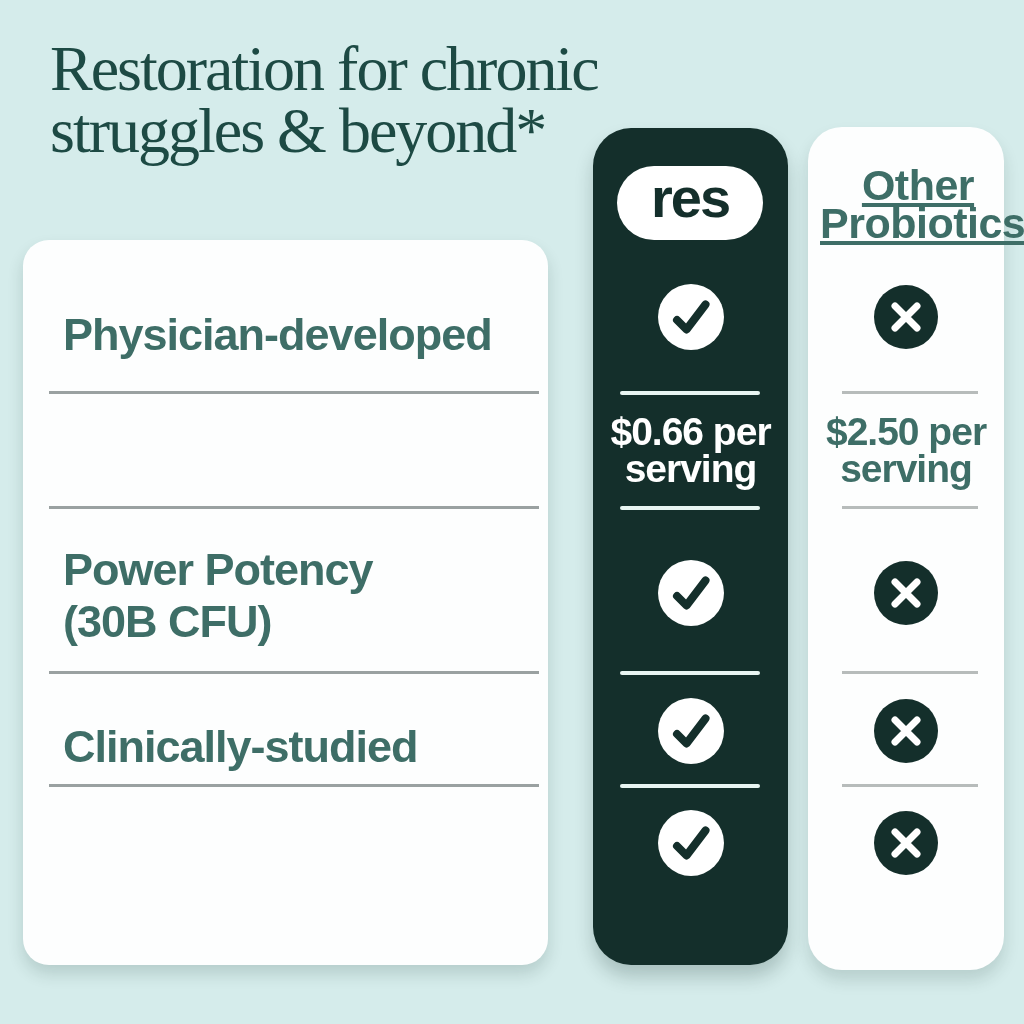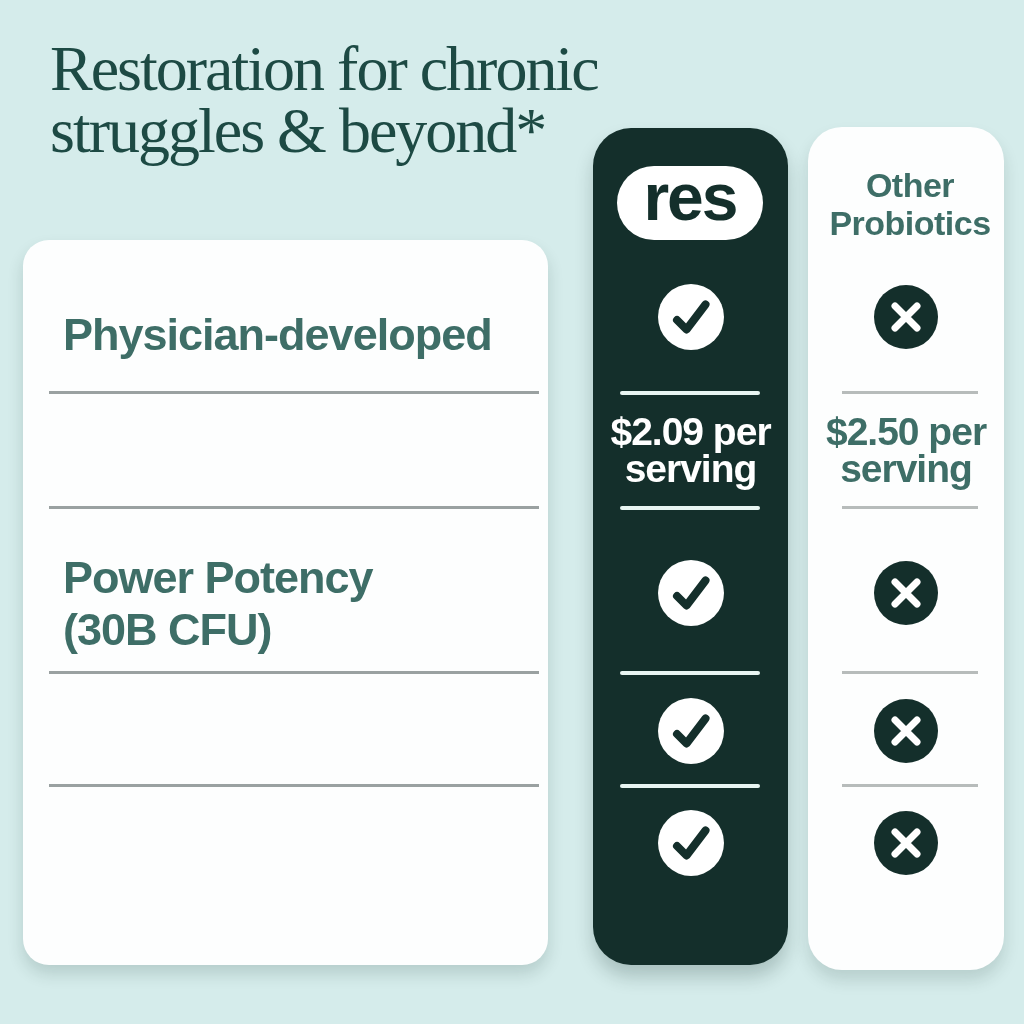--- a/index.html
+++ b/index.html
@@ -28,75 +28,76 @@
   .res-col{
     left:593px;top:128px;width:195px;height:837px;border-radius:38px;
     background:#142f2b;box-shadow:0 12px 18px rgba(18,47,43,0.22);
   }
   .res-pill{
     position:absolute;left:24px;top:38px;width:146px;height:74px;
     background:#ffffff;border-radius:37px;
     display:flex;align-items:center;justify-content:center;
   }
   .res-pill span{
-    font-size:66px;font-weight:700;letter-spacing:-2px;color:#142f2b;
+    font-size:56px;font-weight:700;letter-spacing:-2px;color:#142f2b;
     transform:translateY(-6px);
   }
   .res-col .h-divider{left:27px;width:140px;height:4px;background:#e8f5f2;border-radius:2px;}
   .cell-icon{position:absolute;left:50%;transform:translate(-50%,-50%);}
   .price{
     position:absolute;left:0;width:100%;transform:translateY(-50%);
     text-align:center;font-weight:700;font-size:39px;line-height:37px;
     letter-spacing:-1px;white-space:pre-line;
   }
   .res-col .price{color:#ffffff;}
   .other-col{
     left:808px;top:127px;width:196px;height:843px;border-radius:34px;
     box-shadow:0 10px 16px rgba(18,47,43,0.15);
   }
   .other-header{
-    position:absolute;top:39px;left:4px;width:100%;text-align:center;
-    font-size:34px;line-height:38px;font-weight:700;letter-spacing:-0.5px;
-    color:#3e6e67;white-space:pre-line;
+    position:absolute;top:39px;left:12px;width:100%;text-align:center;
+    font-size:43px;line-height:38px;font-weight:700;letter-spacing:-0.5px;
+    color:#3e6e67;white-space:pre-line;text-decoration:underline;
   }
   .other-col .h-divider{left:34px;width:136px;height:3px;background:#b7bcbb;}
   .other-col .price{color:#3e6e67;}
 </style>
 </head>
 <body>
 
 <div class="page">
 
   <h1 class="title">Restoration for chronic
 struggles &amp; beyond*</h1>
 
   <section class="card features-card">
     <div class="feature" style="top:95px">Physician-developed</div>
-    <div class="feature" style="top:364px">Power Potency
+    <div class="feature" style="top:356px">Power Potency
 (30B CFU)</div>
+    <div class="feature" style="top:507px">Clinically-studied</div>
     <div class="h-divider" style="top:151px"></div>
     <div class="h-divider" style="top:266px"></div>
     <div class="h-divider" style="top:431px"></div>
     <div class="h-divider" style="top:544px"></div>
   </section>
 
   <section class="card res-col">
     <div class="res-pill">
       <span>res</span>
     </div>
 
     <span class="cell-icon" style="top:191px">
       <svg width="66" height="66" viewBox="0 0 66 66">
           <circle cx="33" cy="33" r="33" fill="#ffffff"></circle>
           <path d="M19 36 L28.5 45.5 L47.5 20.5" fill="none" stroke="#142f2b" stroke-width="8" stroke-linecap="round" stroke-linejoin="round"></path>
         </svg>
     </span>
 
     <div class="h-divider" style="top:263px"></div>
-    <div class="price" style="top:322px">$2.09 per
+    <div class="price" style="top:322px">$0.66 per
 serving</div>
     <div class="h-divider" style="top:378px"></div>
 
     <span class="cell-icon" style="top:467px">
       <svg width="66" height="66" viewBox="0 0 66 66">
           <circle cx="33" cy="33" r="33" fill="#ffffff"></circle>
           <path d="M19 36 L28.5 45.5 L47.5 20.5" fill="none" stroke="#142f2b" stroke-width="8" stroke-linecap="round" stroke-linejoin="round"></path>
         </svg>
     </span>
     <div class="h-divider" style="top:543px"></div>

